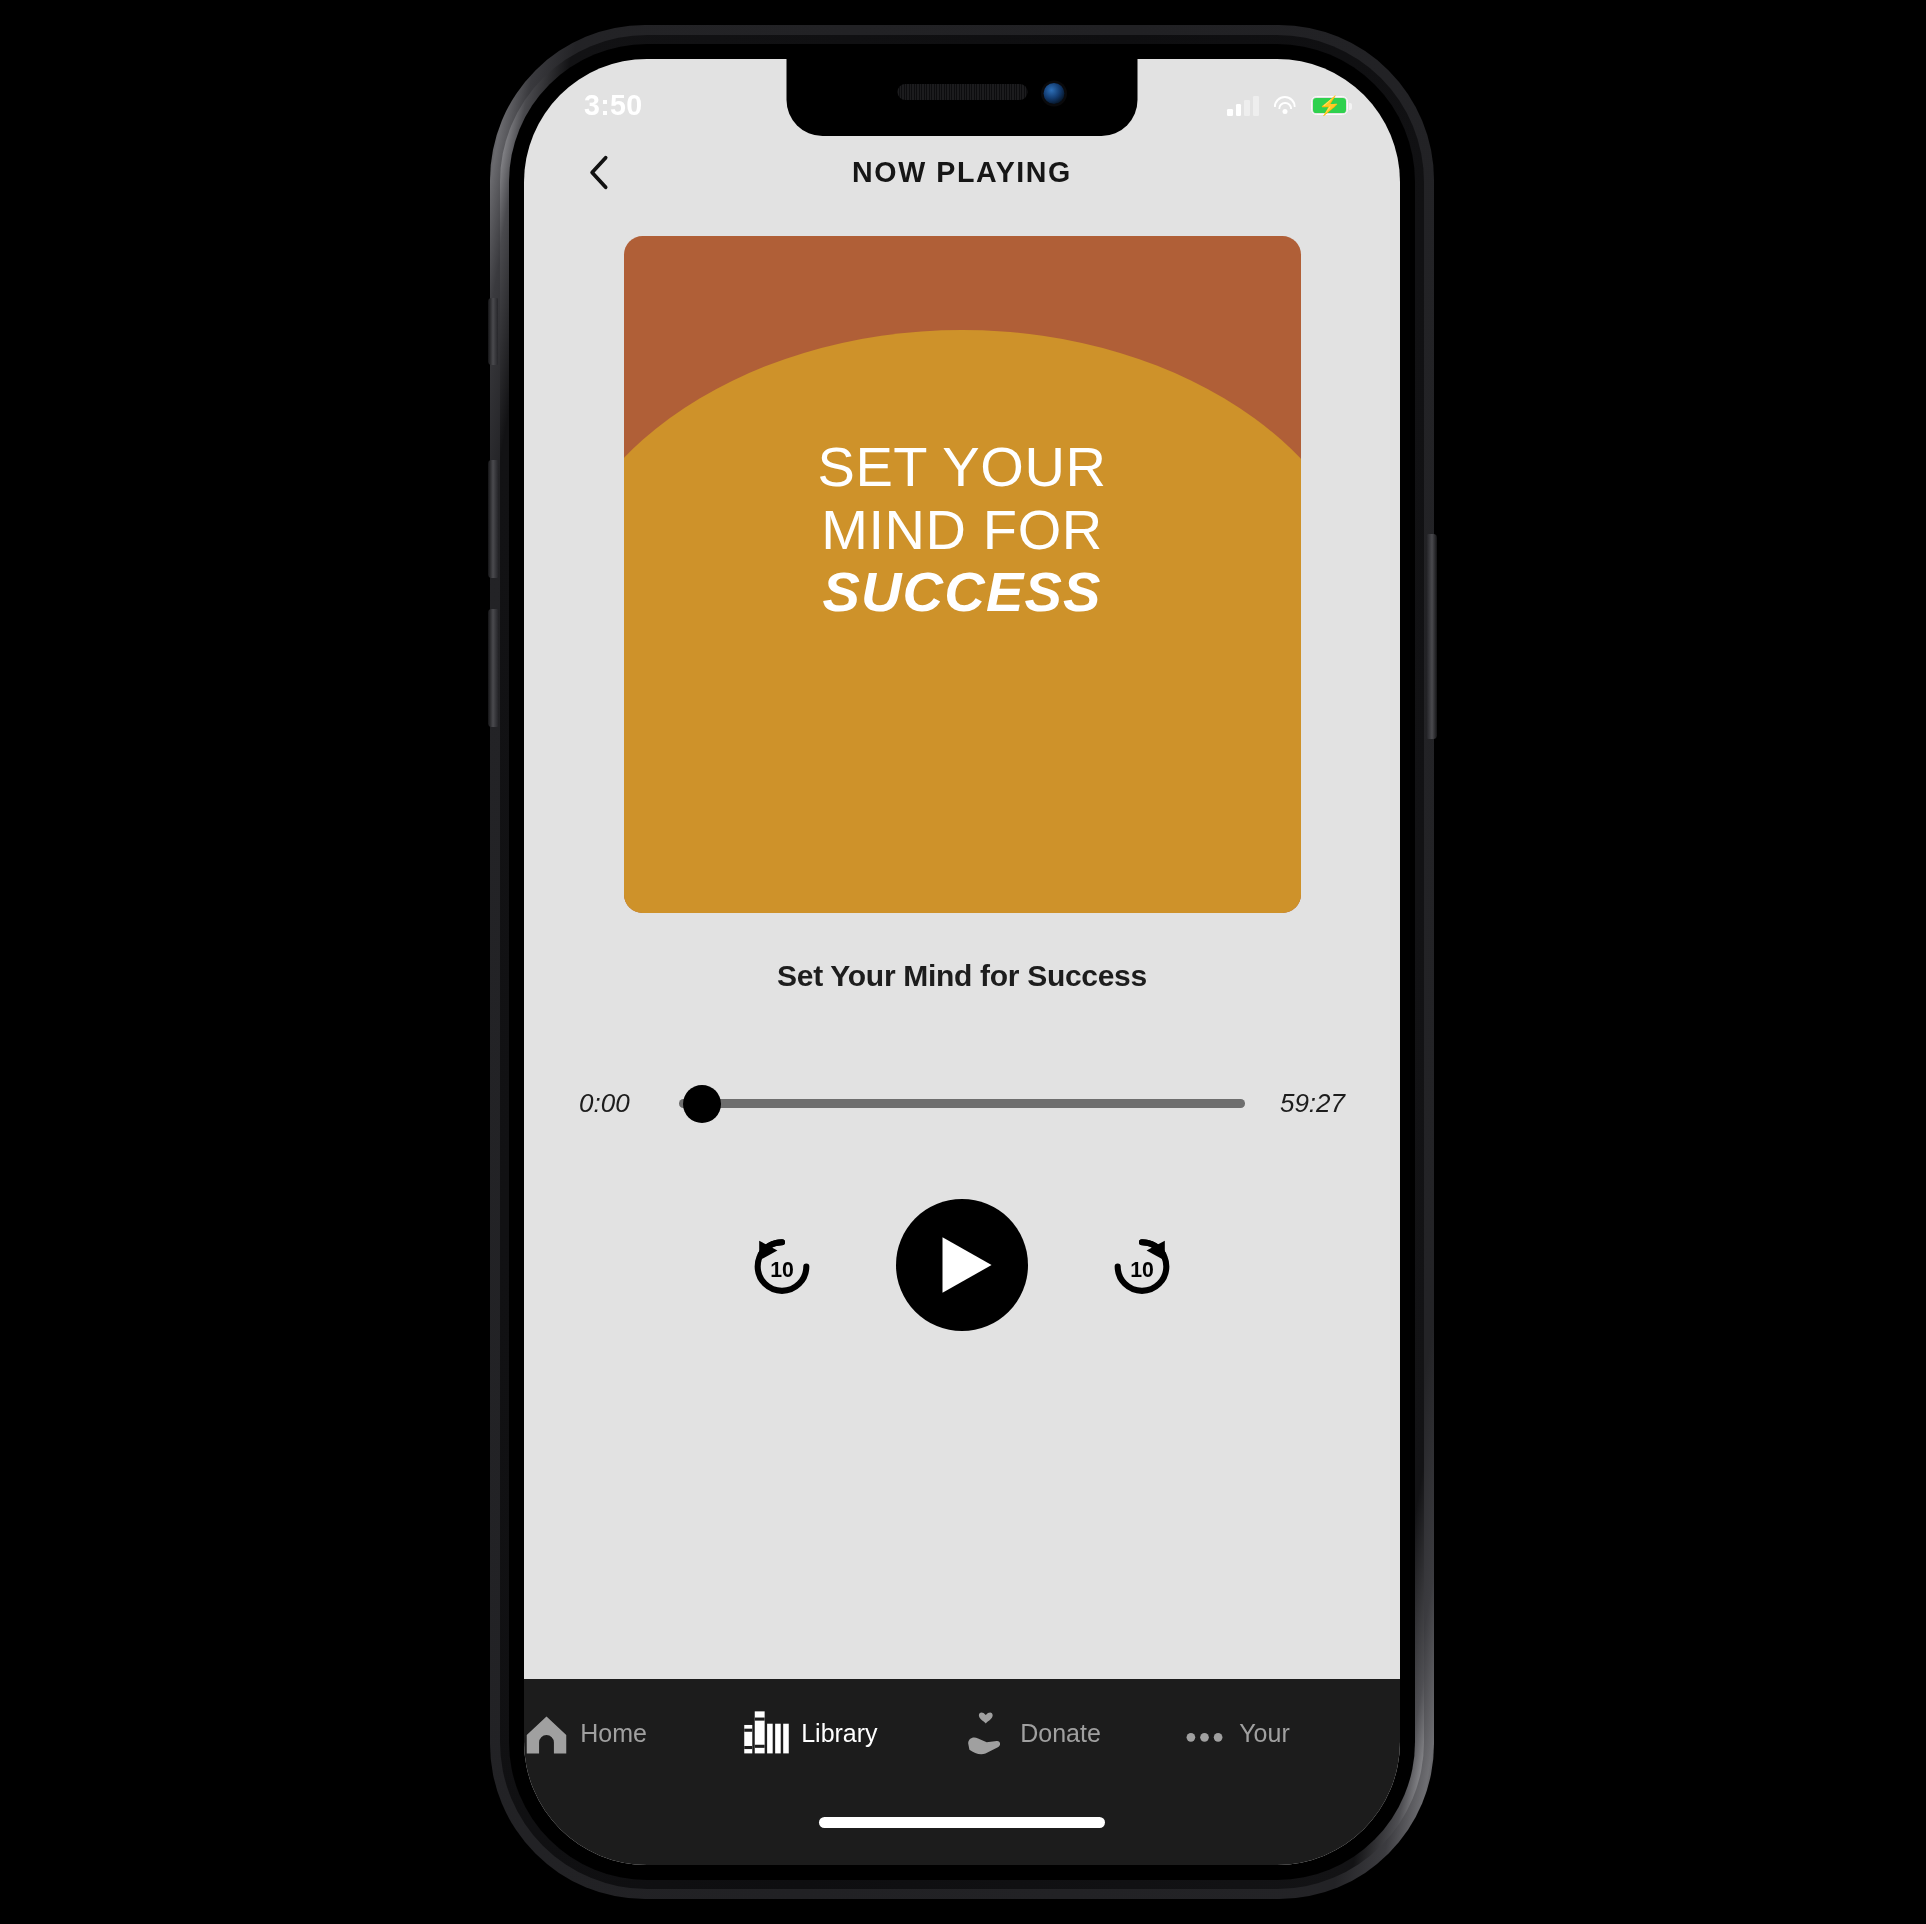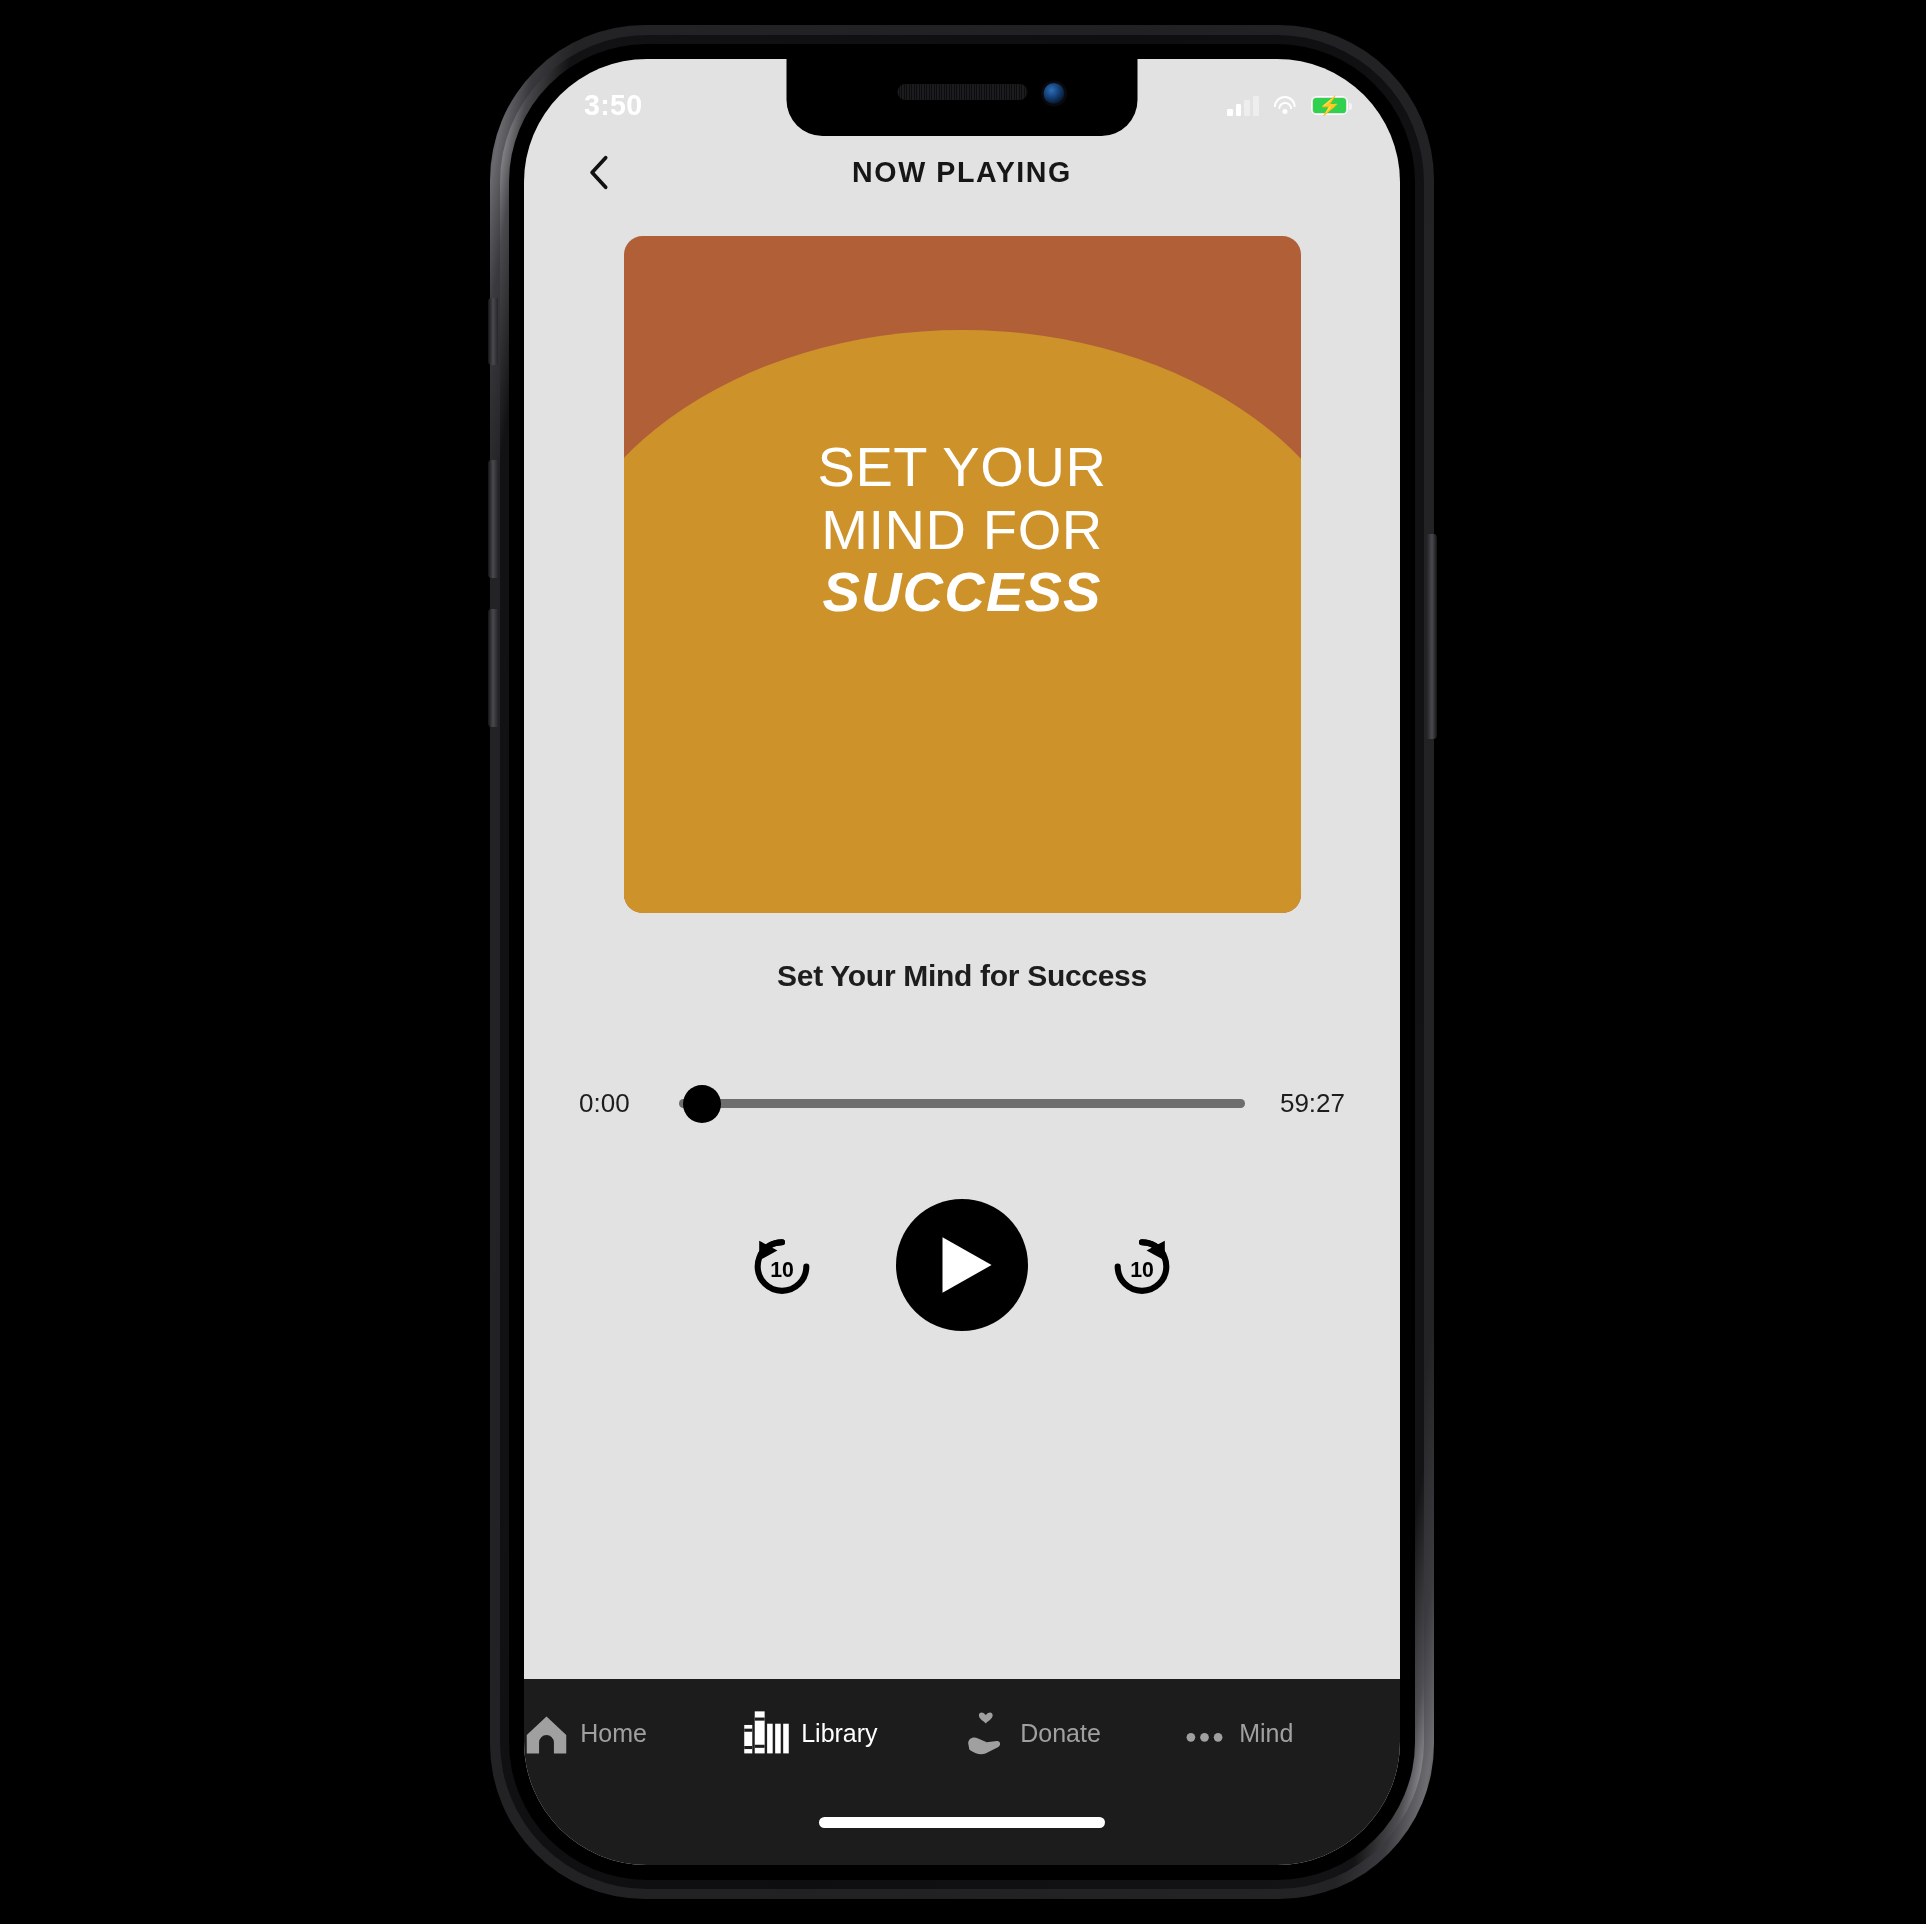--- a/index.html
+++ b/index.html
@@ -115,21 +115,21 @@
 
   
   .track-title{
     flex:0 0 auto; text-align:center; margin-top:46px;
     font-size:30px; font-weight:700; color:#1d1d1d; letter-spacing:-0.3px;
   }
 
   
   .progress-row{
     flex:0 0 auto; display:flex; align-items:center; margin-top:93px;
-    padding:0 55px; gap:8px;
+    padding:0 55px; gap:8px;font-style:italic;
   }
   .time{ font-size:26px; color:#1d1d1d; font-weight:400; min-width:92px; }
   .time.right{ text-align:right; }
   .slider{ flex:1; position:relative; height:35px; display:flex; align-items:center; }
   .track{ width:100%; height:8.7px; background:#6E6E6E; border-radius:4.3px; }
   .thumb{ position:absolute; left:3.7px; width:38px; height:38px; border-radius:50%;
           background:#000; cursor:pointer; }
 
   
   .controls{
@@ -293,21 +293,21 @@
         </div>
 
         <div class="tab">
           <span class="ic">
             <svg width="47" height="46" viewBox="0 0 76 74">
               <circle cx="16" cy="44" r="7" fill="#A0A0A0"></circle>
               <circle cx="38" cy="44" r="7" fill="#A0A0A0"></circle>
               <circle cx="60" cy="44" r="7" fill="#A0A0A0"></circle>
             </svg>
           </span>
-          <span class="lbl">Mind</span>
+          <span class="lbl">Your</span>
         </div>
 
       </div>
 
       <div class="home-indicator"></div>
     </div>
   </div>
 </div>
 
 

